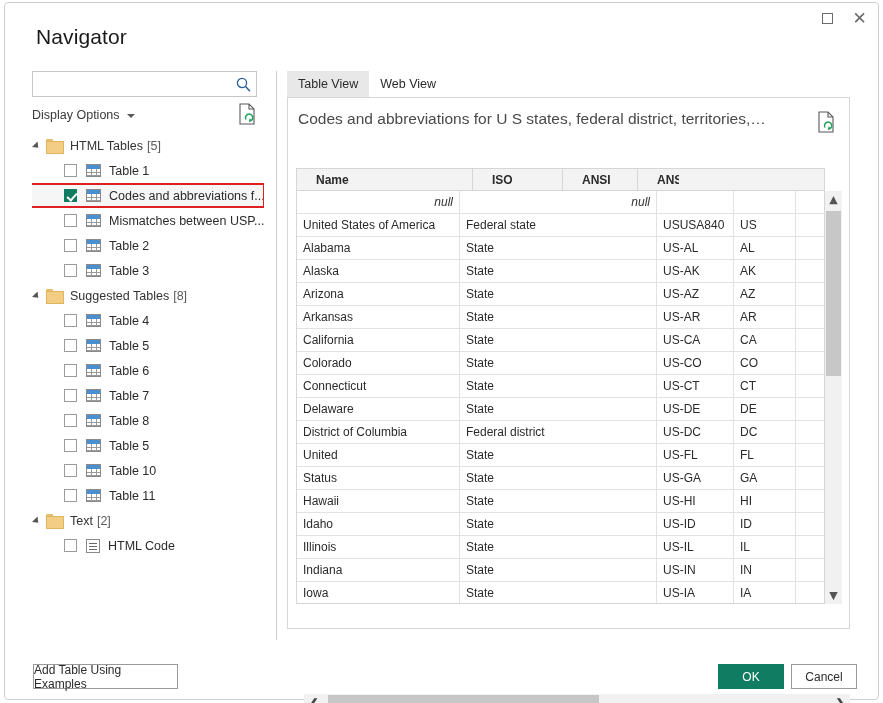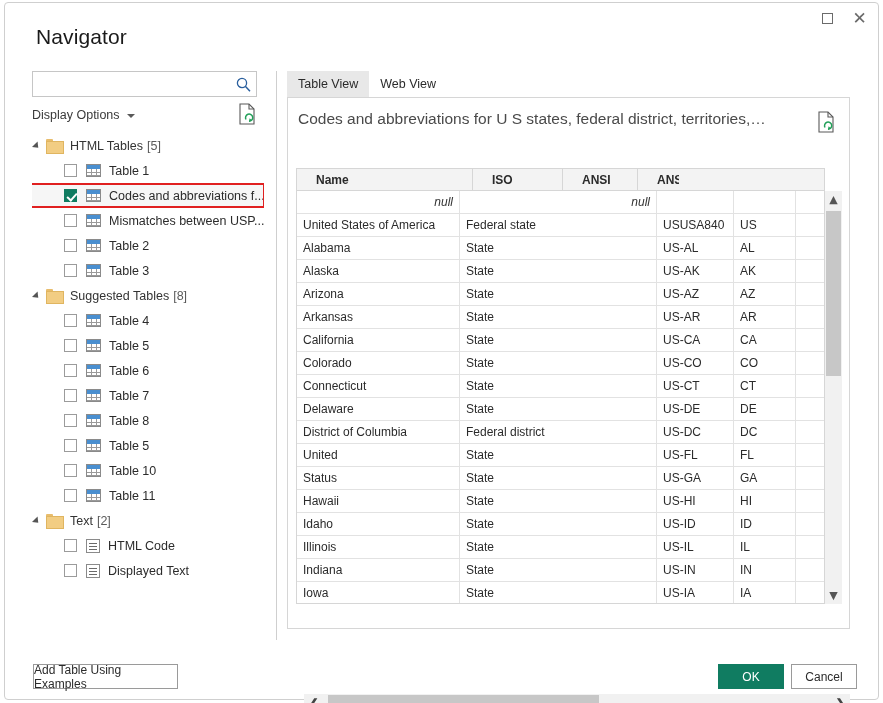--- a/index.html
+++ b/index.html
@@ -459,29 +459,20 @@
         </div>
         <div class="tree-row leaf">
           <span class="chk"></span>
           <span class="txt-icon">
             <i></i>
             <i></i>
             <i></i>
           </span>
           <span>HTML Code</span>
         </div>
-        <div class="tree-row leaf">
-          <span class="chk"></span>
-          <span class="txt-icon">
-            <i></i>
-            <i></i>
-            <i></i>
-          </span>
-          <span>Displayed Text</span>
-        </div>
       </div>
   </div>
 
   <div id="pane-divider"></div>
 
   <div id="right-pane">
 
     <div id="tabs">
         <div class="tab active">Table View</div>
         <div class="tab">Web View</div>

